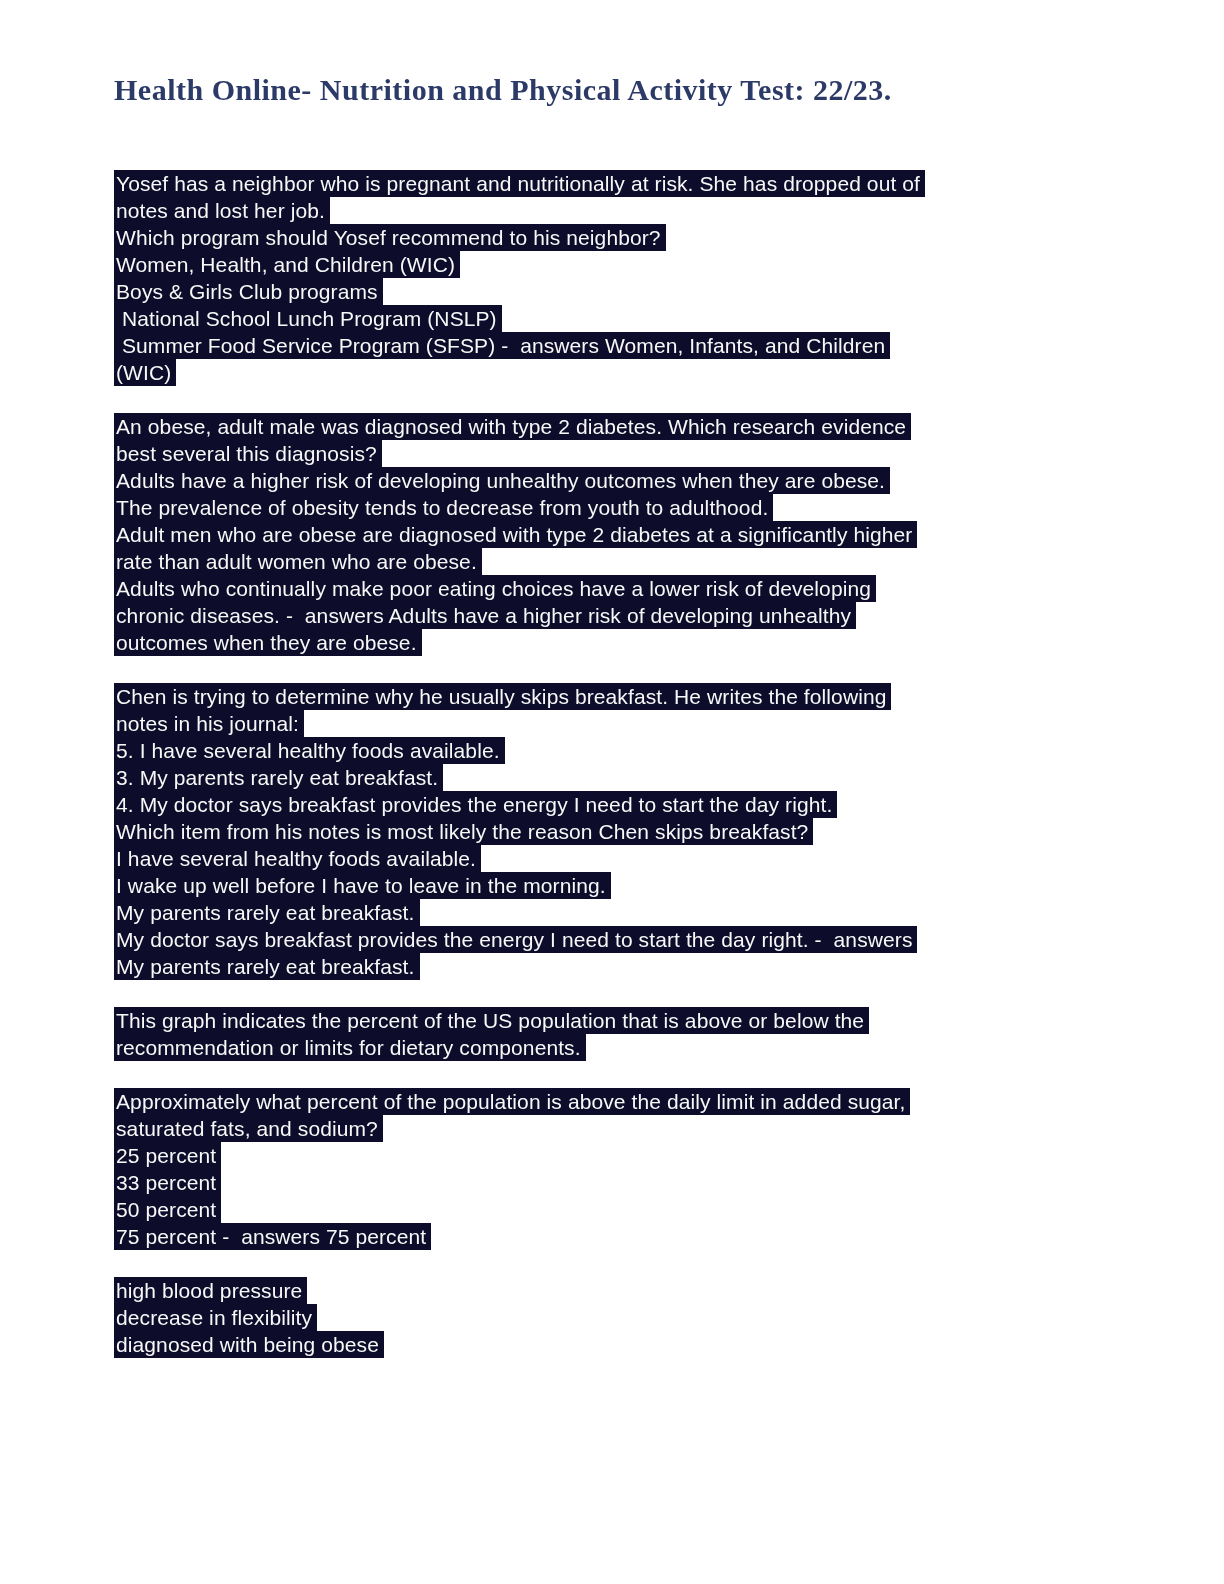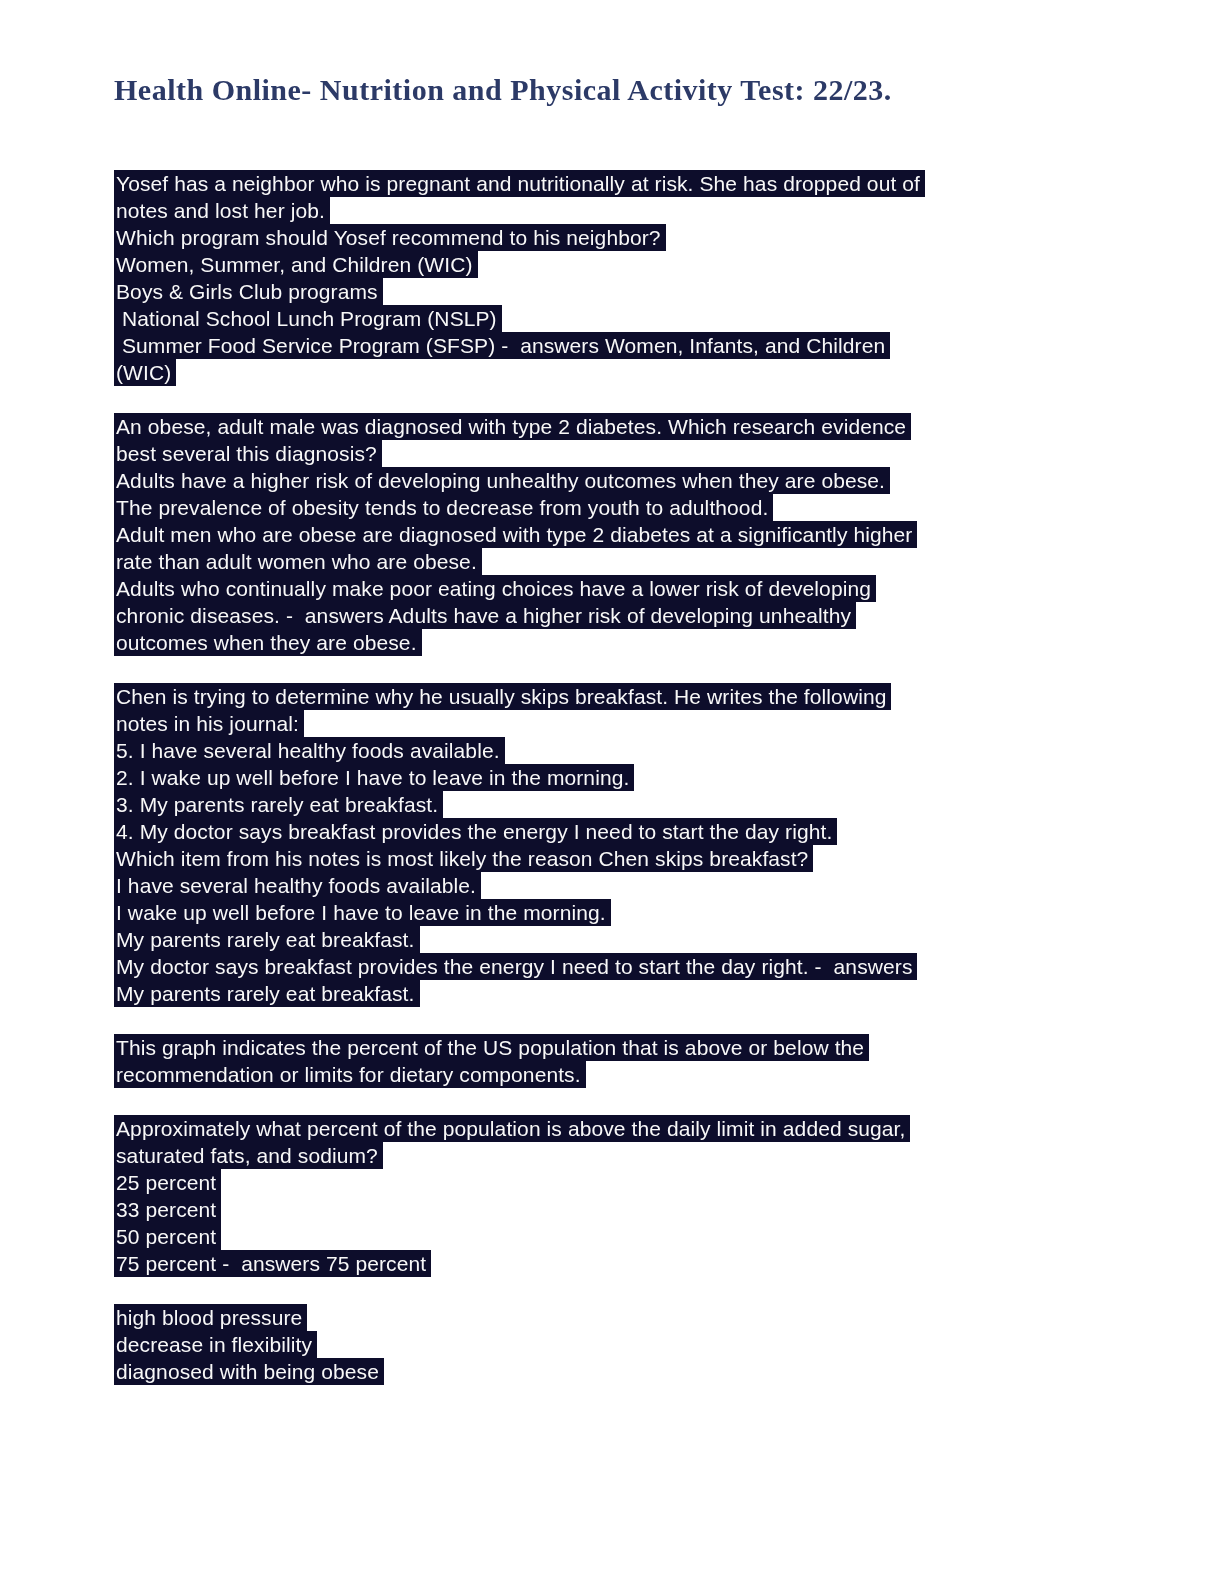--- a/index.html
+++ b/index.html
@@ -57,42 +57,41 @@
 </head>
 <body>
 
 <div class="page">
   <h1 class="title">Health Online- Nutrition and Physical Activity Test: 22/23.</h1>
   <div id="content">
       <div class="block">
         <div class="line"><span class="hl">Yosef has a neighbor who is pregnant and nutritionally at risk. She has dropped out of</span></div>
         <div class="line"><span class="hl">notes and lost her job.</span></div>
         <div class="line"><span class="hl">Which program should Yosef recommend to his neighbor?</span></div>
-        <div class="line"><span class="hl">Women, Summer, and Children (WIC)</span></div>
+        <div class="line"><span class="hl">Women, Health, and Children (WIC)</span></div>
         <div class="line"><span class="hl">Boys &amp; Girls Club programs</span></div>
         <div class="line"><span class="hl"> National School Lunch Program (NSLP)</span></div>
         <div class="line"><span class="hl"> Summer Food Service Program (SFSP) -  answers Women, Infants, and Children</span></div>
         <div class="line"><span class="hl">(WIC)</span></div>
       </div>
       <div class="block">
         <div class="line"><span class="hl">An obese, adult male was diagnosed with type 2 diabetes. Which research evidence</span></div>
         <div class="line"><span class="hl">best several this diagnosis?</span></div>
         <div class="line"><span class="hl">Adults have a higher risk of developing unhealthy outcomes when they are obese.</span></div>
         <div class="line"><span class="hl">The prevalence of obesity tends to decrease from youth to adulthood.</span></div>
         <div class="line"><span class="hl">Adult men who are obese are diagnosed with type 2 diabetes at a significantly higher</span></div>
         <div class="line"><span class="hl">rate than adult women who are obese.</span></div>
         <div class="line"><span class="hl">Adults who continually make poor eating choices have a lower risk of developing</span></div>
         <div class="line"><span class="hl">chronic diseases. -  answers Adults have a higher risk of developing unhealthy</span></div>
         <div class="line"><span class="hl">outcomes when they are obese.</span></div>
       </div>
       <div class="block">
         <div class="line"><span class="hl">Chen is trying to determine why he usually skips breakfast. He writes the following</span></div>
         <div class="line"><span class="hl">notes in his journal:</span></div>
         <div class="line"><span class="hl">5. I have several healthy foods available.</span></div>
-        <div class="line"><span class="hl">2. I wake up well before I have to leave in the morning.</span></div>
         <div class="line"><span class="hl">3. My parents rarely eat breakfast.</span></div>
         <div class="line"><span class="hl">4. My doctor says breakfast provides the energy I need to start the day right.</span></div>
         <div class="line"><span class="hl">Which item from his notes is most likely the reason Chen skips breakfast?</span></div>
         <div class="line"><span class="hl">I have several healthy foods available.</span></div>
         <div class="line"><span class="hl">I wake up well before I have to leave in the morning.</span></div>
         <div class="line"><span class="hl">My parents rarely eat breakfast.</span></div>
         <div class="line"><span class="hl">My doctor says breakfast provides the energy I need to start the day right. -  answers</span></div>
         <div class="line"><span class="hl">My parents rarely eat breakfast.</span></div>
       </div>
       <div class="block">

